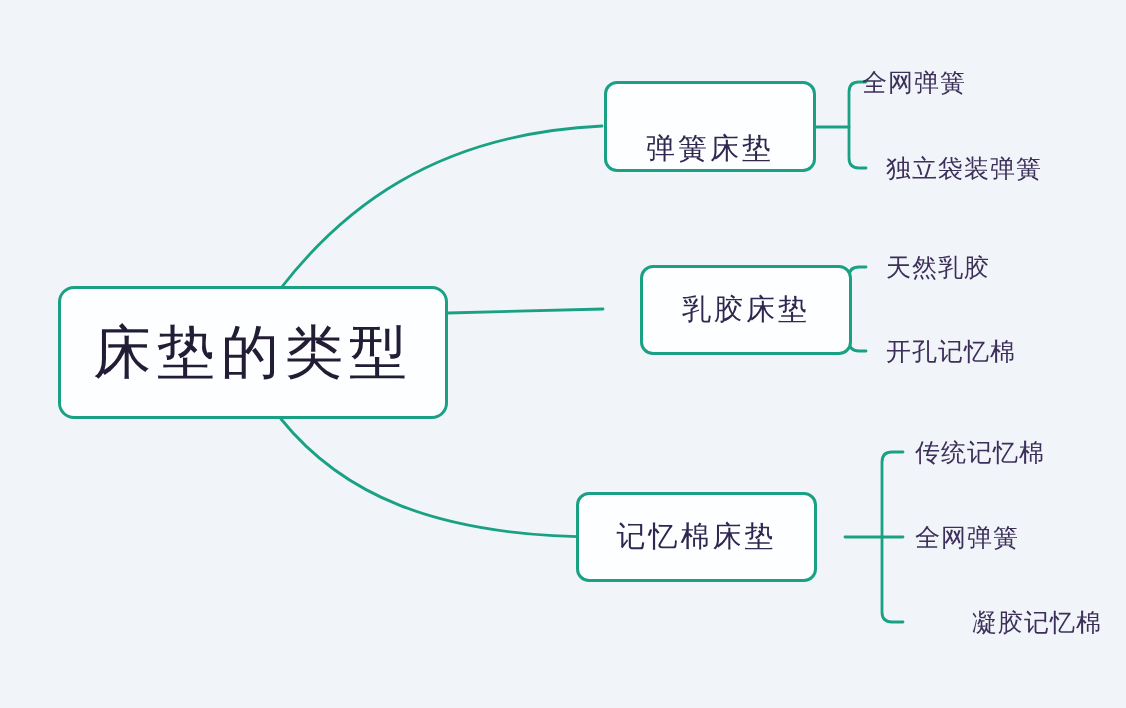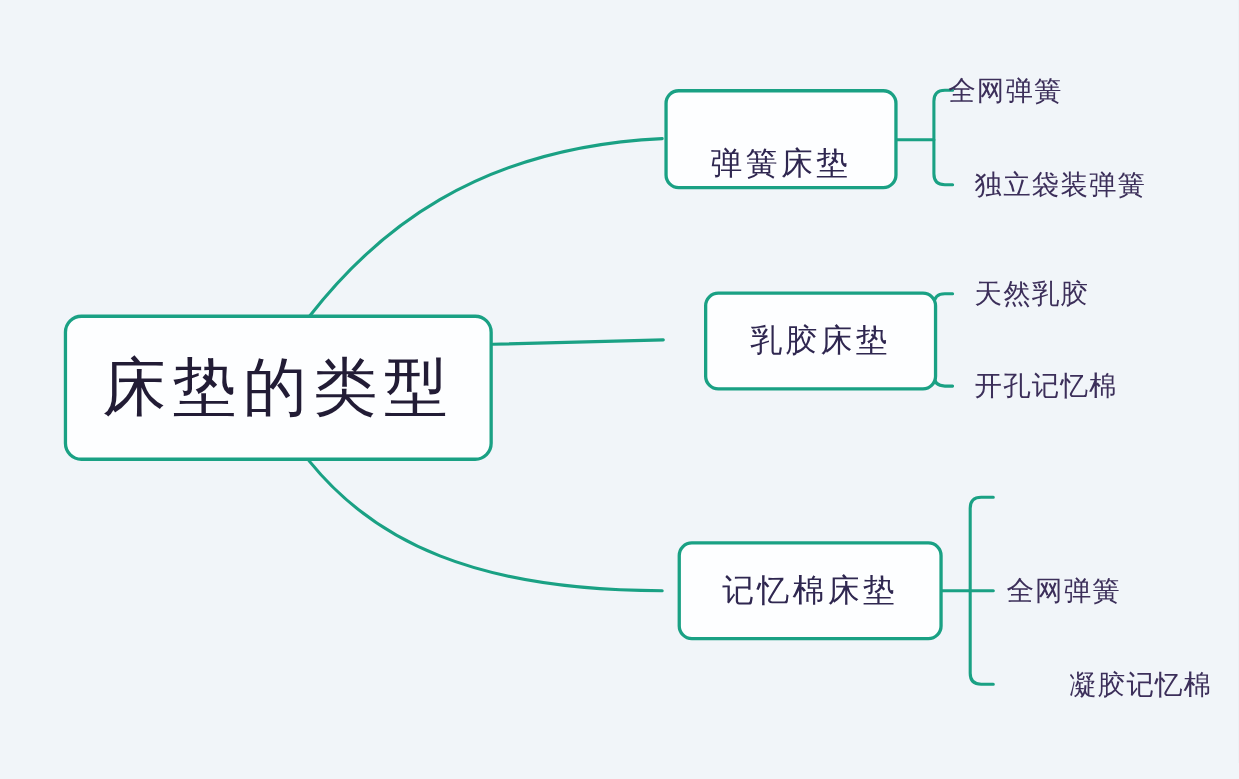--- a/index.html
+++ b/index.html
@@ -44,21 +44,21 @@
   }
   .node.root .label {
     font-size: 58px;
     letter-spacing: 6px;
     color: #221c35;
     white-space: nowrap;
   }
   .node.branch { border-radius: 13px; }
   .node.b1 { left: 604px; top: 81px;  width: 212px; height: 91px; align-items: flex-end; }
   .node.b2 { left: 604px; top: 265px; width: 212px; height: 90px; margin-left: 36px; }
-  .node.b3 { left: 616px; top: 492px; width: 241px; height: 90px; }
+  .node.b3 { left: 576px; top: 492px; width: 241px; height: 90px; }
   .node.branch .label {
     font-size: 29px;
     letter-spacing: 3px;
     color: #2f2750;
     white-space: nowrap;
   }
   .leaf {
     position: absolute;
     transform: translateY(-50%);
     font-size: 25px;
@@ -110,16 +110,17 @@
   <div class="node branch b3">
     <span class="label">记忆棉床垫</span>
   </div>
 
   <div class="leaf l00">全网弹簧</div>
   <div class="leaf l01">独立袋装弹簧</div>
 
   <div class="leaf l10">天然乳胶</div>
   <div class="leaf l11">开孔记忆棉</div>
 
+  <div class="leaf l20">传统记忆棉</div>
   <div class="leaf l21">全网弹簧</div>
   <div class="leaf l22">凝胶记忆棉</div>
 
 </div>
 
 </body></html>

